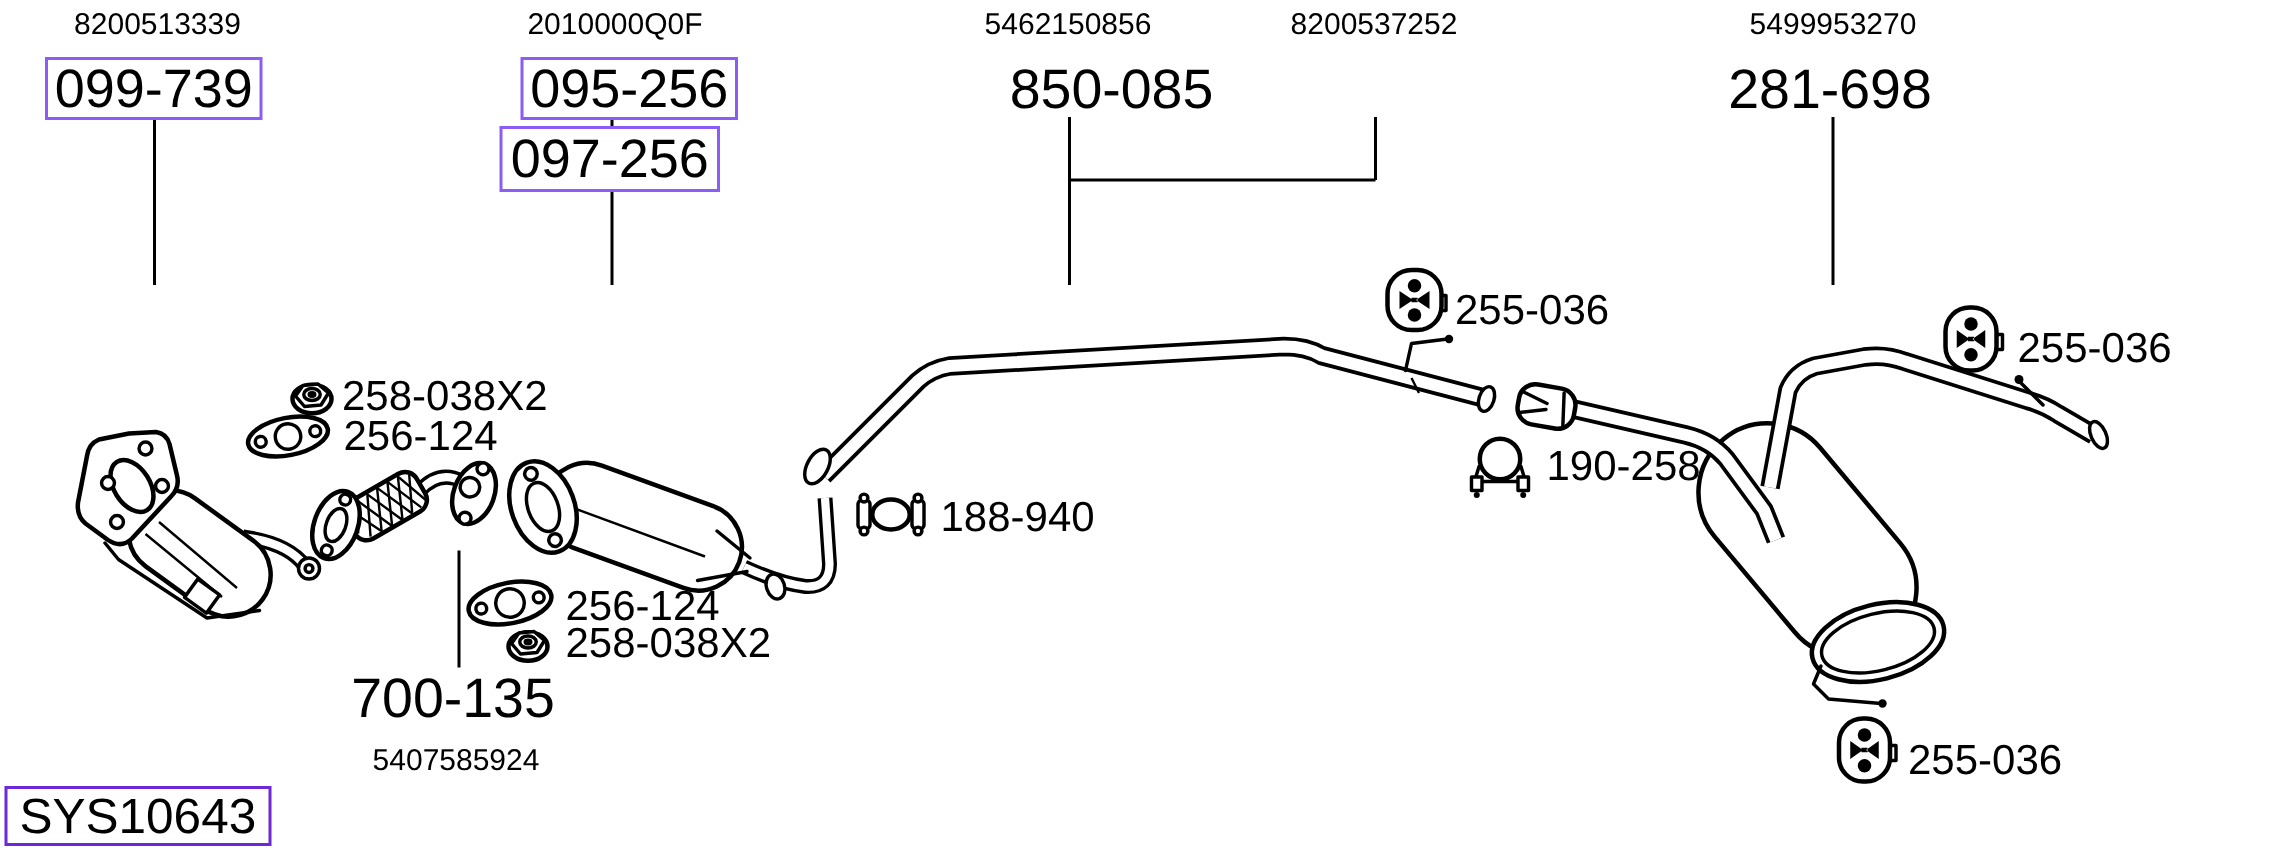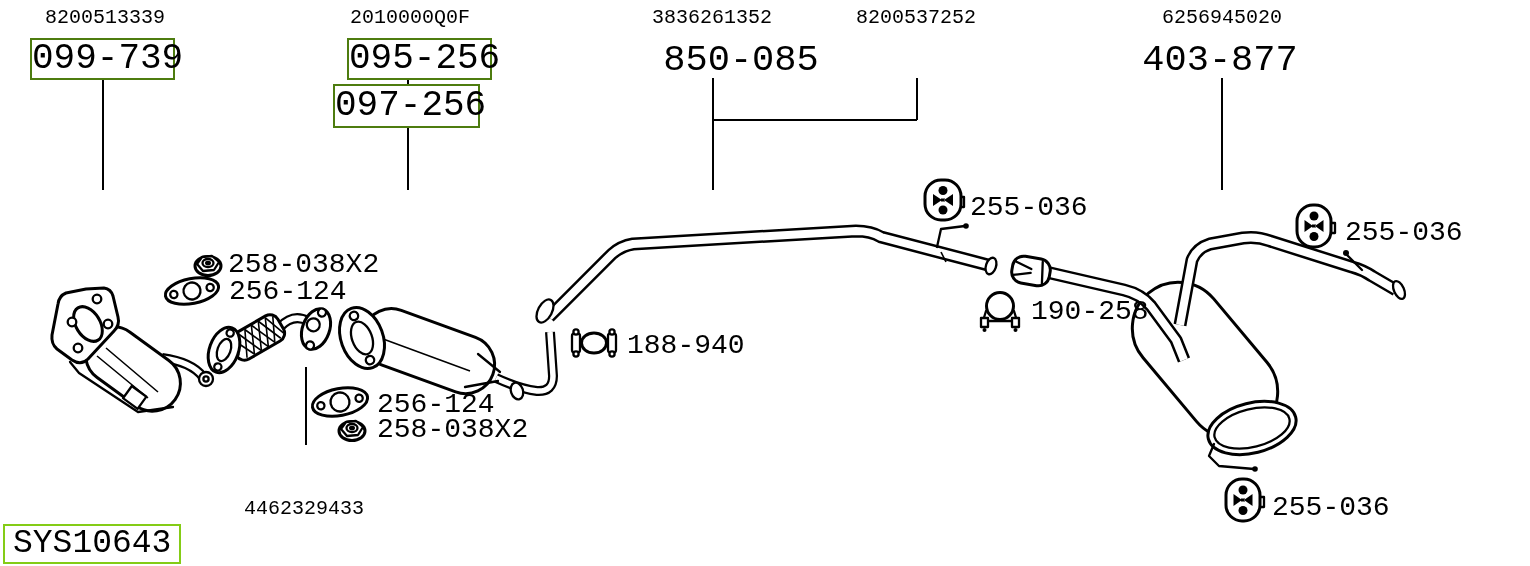--- a/index.html
+++ b/index.html
@@ -1,38 +1,38 @@
 <!DOCTYPE html>
 <html><head>
 <meta charset="utf-8">
 <style>
   html,body{margin:0;padding:0;background:#fff;}
   .stage{
     position:relative;width:1528px;height:566px;background:#ffffff;
-    font-family:Liberation Mono, monospace;color:#000;overflow:hidden;
+    font-family:Liberation Sans, sans-serif;color:#000;overflow:hidden;
   }
   .stage svg{position:absolute;left:0;top:0;}
   .oem{
     position:absolute;font-size:20px;white-space:nowrap;
     transform:translate(-50%,-50%);
   }
   .code-lg{
     position:absolute;font-size:37px;white-space:nowrap;
     transform:translate(-50%,-50%);
   }
   .code-box{
-    position:absolute;font-size:36px;border:2px solid #4d7c0f;text-align:center;
+    position:absolute;font-size:36px;border:2px solid #8b5cf6;text-align:center;
     height:38px;line-height:37px;white-space:nowrap;background:#fff;
   }
   .pl{
     position:absolute;font-size:28px;white-space:nowrap;
     transform:translateY(-50%);
   }
   .sys-box{
-    position:absolute;left:3px;top:524px;border:2px solid #84cc16;background:#fff;
+    position:absolute;left:3px;top:524px;border:2px solid #6d28d9;background:#fff;
     font-size:33px;line-height:36px;padding:0 8px;white-space:nowrap;
   }
   
   .ln{stroke:#000;fill:none;stroke-width:2;}
   .art{stroke:#000;fill:none;stroke-width:3;stroke-linejoin:round;stroke-linecap:round;}
   .art2{stroke:#000;fill:none;stroke-width:2.3;stroke-linejoin:round;stroke-linecap:round;}
   .artf{stroke:#000;fill:#fff;stroke-width:3;stroke-linejoin:round;}
   .artf2{stroke:#000;fill:#fff;stroke-width:2.3;stroke-linejoin:round;}
   .thin{stroke:#000;fill:none;stroke-width:1.6;}
   .blk{fill:#000;stroke:none;}
@@ -221,29 +221,30 @@
 
 </svg>
 
 <div class="oem" style="left:105px;top:17px">8200513339</div>
 <div class="code-box" style="left:30px;top:38px;width:141px">099-739</div>
 
 <div class="oem" style="left:410px;top:17px">2010000Q0F</div>
 <div class="code-box" style="left:347px;top:38px;width:141px">095-256</div>
 <div class="code-box" style="left:333px;top:84px;width:143px;height:40px;line-height:39px">097-256</div>
 
-<div class="oem" style="left:712px;top:17px">3836261352</div>
+<div class="oem" style="left:712px;top:17px">5462150856</div>
 <div class="code-lg" style="left:741px;top:60px">850-085</div>
 
 <div class="oem" style="left:916px;top:17px">8200537252</div>
 
-<div class="oem" style="left:1222px;top:17px">6256945020</div>
-<div class="code-lg" style="left:1220px;top:60px">403-877</div>
-
-<div class="oem" style="left:304px;top:508px">4462329433</div>
+<div class="oem" style="left:1222px;top:17px">5499953270</div>
+<div class="code-lg" style="left:1220px;top:60px">281-698</div>
+
+<div class="code-lg" style="left:302px;top:466px">700-135</div>
+<div class="oem" style="left:304px;top:508px">5407585924</div>
 
 <div class="pl" style="left:228px;top:264px">258-038X2</div>
 <div class="pl" style="left:229px;top:291px">256-124</div>
 <div class="pl" style="left:627px;top:345px">188-940</div>
 <div class="pl" style="left:970px;top:207px">255-036</div>
 <div class="pl" style="left:1031px;top:311px">190-258</div>
 <div class="pl" style="left:1345px;top:232px">255-036</div>
 <div class="pl" style="left:377px;top:404px">256-124</div>
 <div class="pl" style="left:377px;top:429px">258-038X2</div>
 <div class="pl" style="left:1272px;top:507px">255-036</div>

